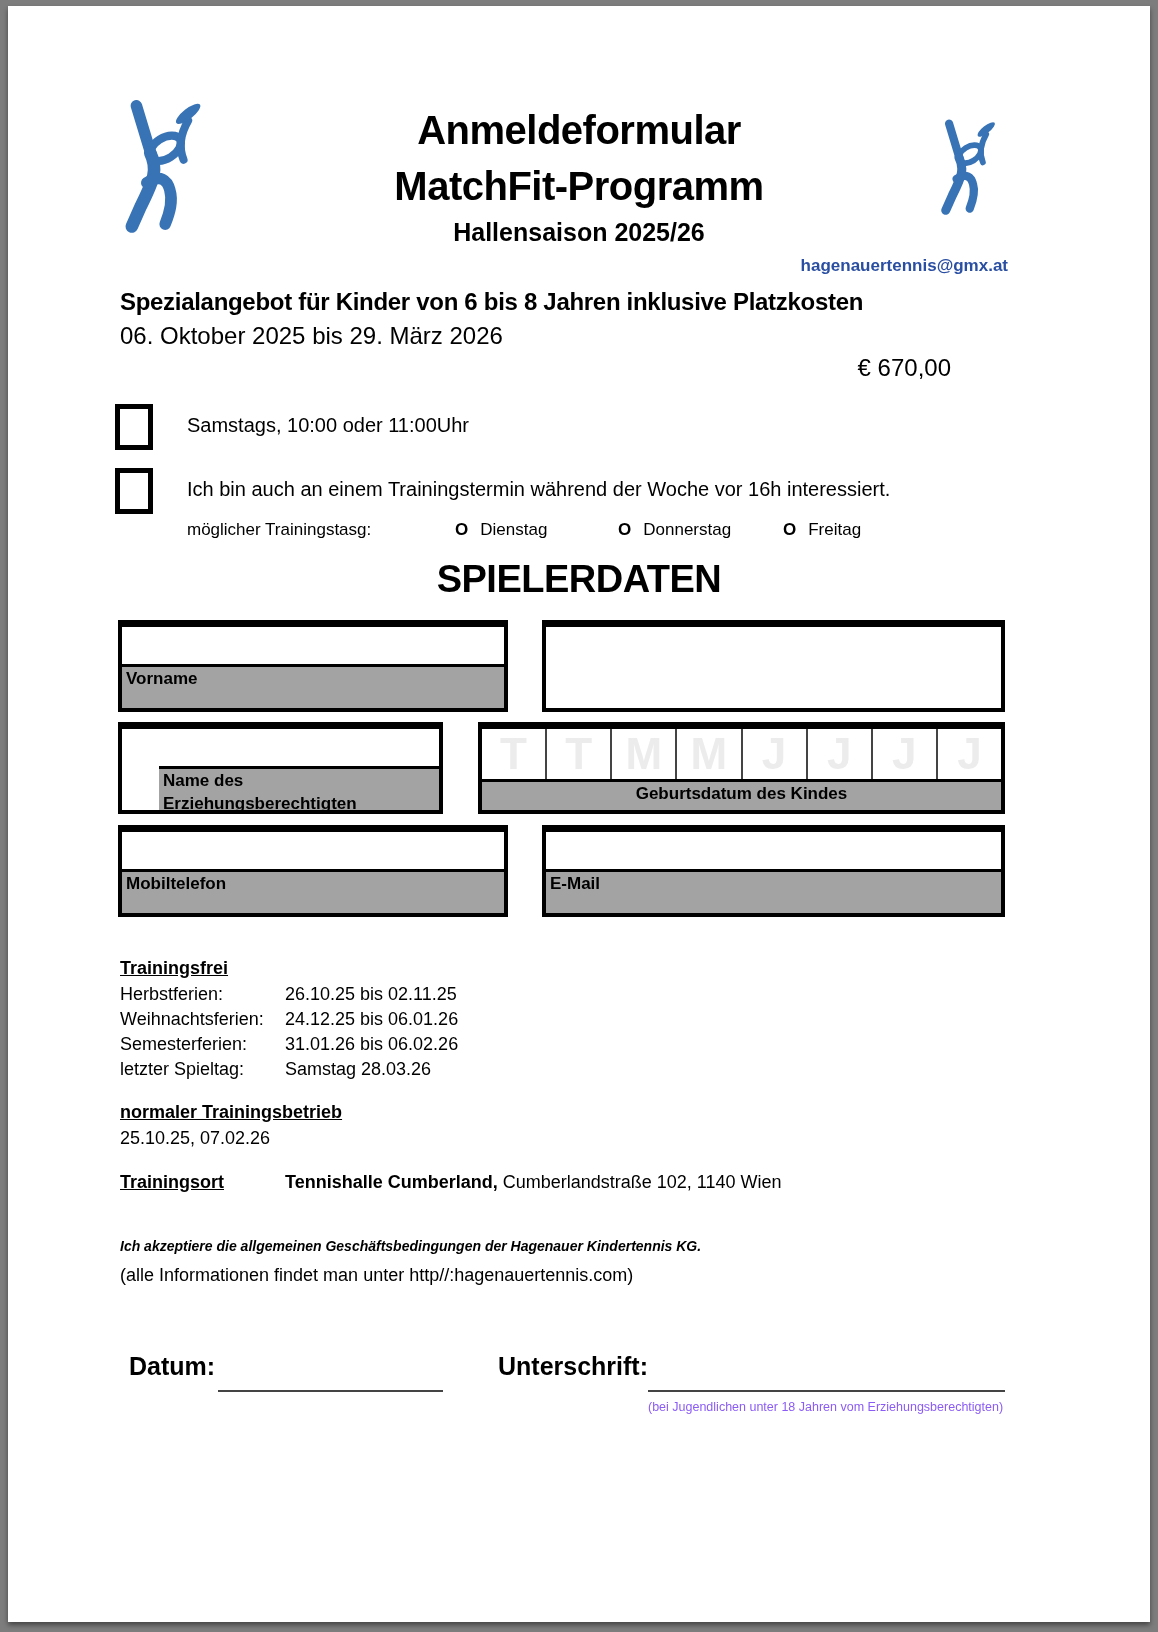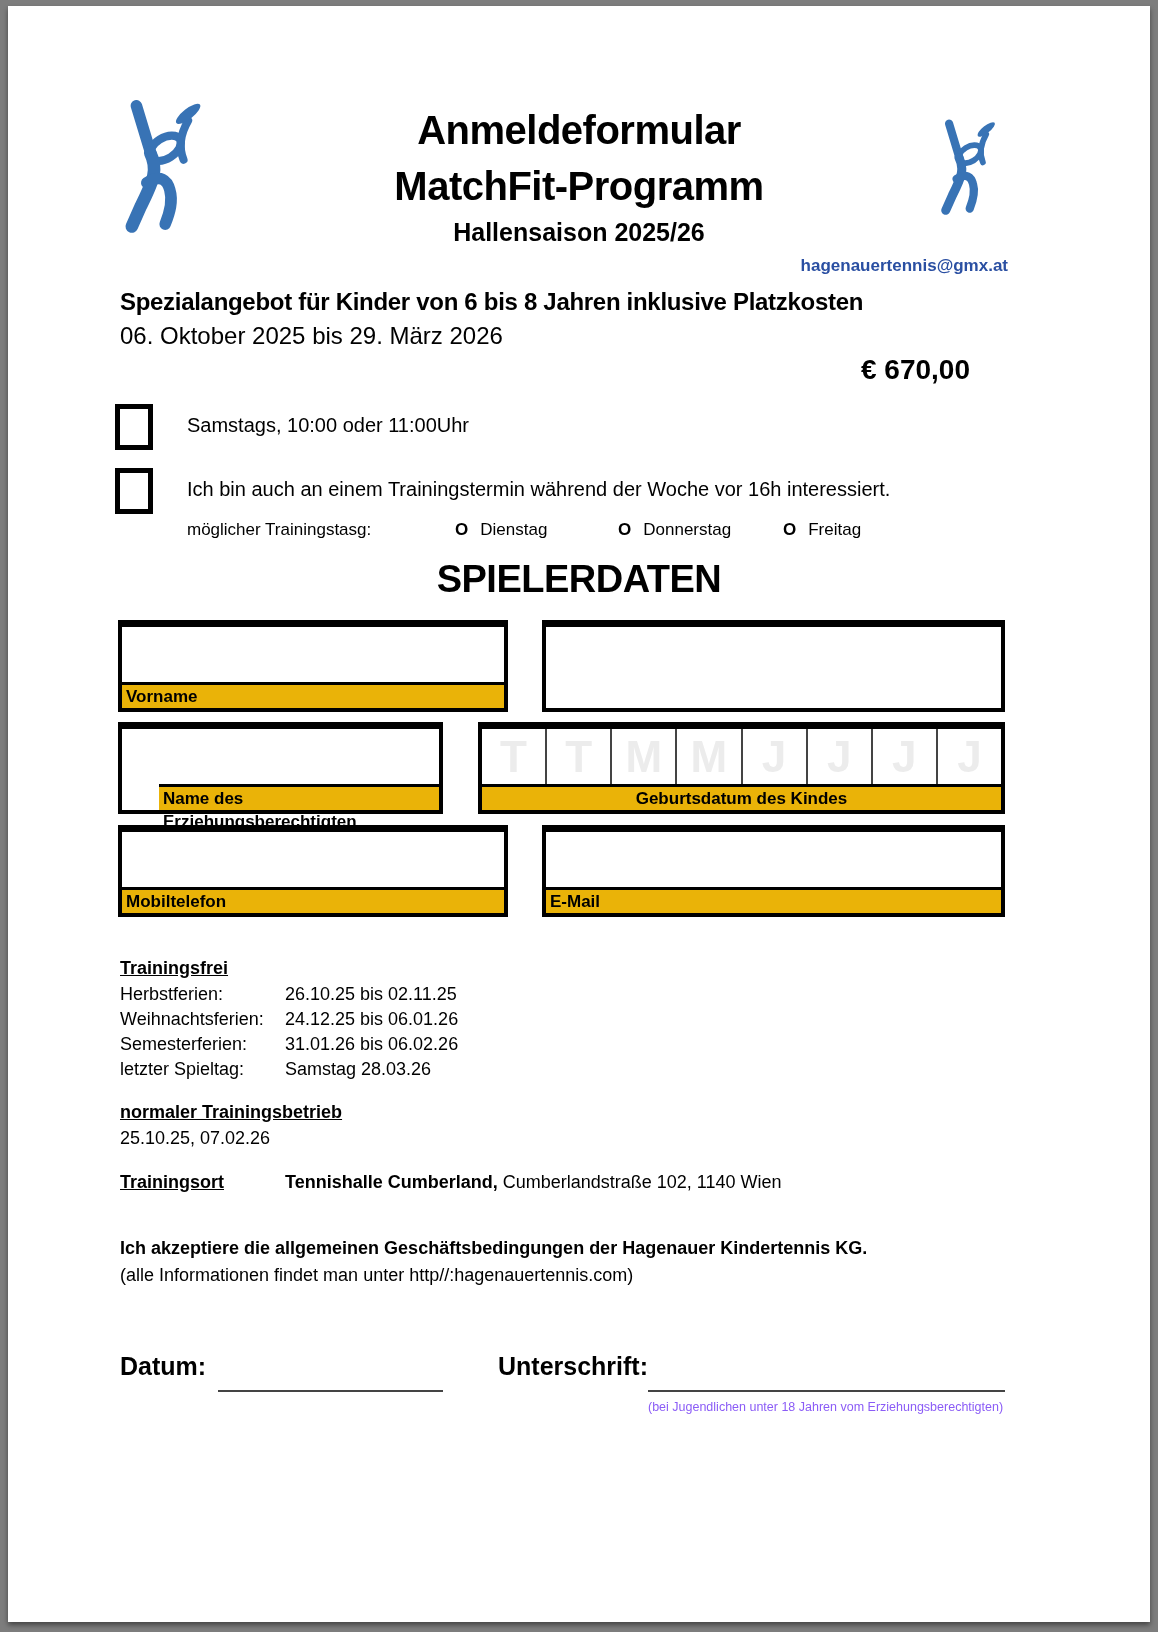--- a/index.html
+++ b/index.html
@@ -21,21 +21,21 @@
   
   .logo { position:absolute; }
   .header-titles { position:absolute; left:0; top:100px; width:100%; text-align:center; }
   .title-main { font-size:40px; font-weight:700; letter-spacing:-0.5px; line-height:1.2; }
   .title-sub  { font-size:25px; font-weight:700; margin-top:8px; }
 
   .email-line { position:absolute; top:250px; right:142px; font-size:17px; font-weight:700;padding-left:36px; }
 
   .offer-headline { position:absolute; left:112px; top:282px; font-size:24px; font-weight:700; letter-spacing:-0.3px; }
   .offer-dates    { position:absolute; left:112px; top:316px; font-size:24px; }
-  .offer-price    { position:absolute; top:348px; right:180px; font-size:28px; font-weight:700; }
+  .offer-price    { position:absolute; top:348px; right:199px; font-size:24px; font-weight:400; }
 
   
   .checkbox-box {
     position:absolute; left:107px; width:38px; height:46px;
     border:5px solid #000; background:#fff;
   }
   .check-label { position:absolute; left:179px; font-size:20px; }
 
   .weekday-prompt { position:absolute; left:179px; top:514px; font-size:17px; }
   .weekday-item { position:absolute; top:514px; font-size:17px; }
@@ -46,39 +46,39 @@
 
   
   .fbox {
     position:absolute;
     border:4px solid #000; border-top:7px solid #000;
     background:#fff;
     display:flex; flex-direction:column;
   }
   .fbox .white { flex:1; background:#fff; }
   .fbox .bar {
-    height:26px; background:#eab308; border-top:3px solid #000;
+    height:44px; background:#a3a3a3; border-top:3px solid #000;
     font-size:17px; font-weight:700; line-height:23px; padding-left:4px;
   }
   .fbox .bar.center { text-align:center; padding-left:0; }
   .datecells { flex:1; display:flex; }
   .datecells .cell {
     flex:1; border-right:2px solid #444;
     display:flex; align-items:center; justify-content:center;
     font-size:44px; font-weight:700; color:#ececec;
   }
   .datecells .cell:last-child { border-right:none; }
 
   
   .info-heading { font-size:18px; font-weight:700; text-decoration:underline; }
   .tf-row { position:absolute; left:112px; width:600px; font-size:18px; }
   .tf-row .lbl { display:inline-block; width:165px; }
 
   .plain-18 { font-size:18px; }
-  .bold-18  { font-size:18px; font-weight:700; }
+  .bold-18  { font-size:14px; font-weight:700;font-style:italic; }
 
   .sig-label { font-size:25px; font-weight:700; }
   .sig-line  { position:absolute; border-bottom:2px solid #444; height:1px; }
   .sig-note  { position:absolute; font-size:12.5px; color:#8b5cf6; }
 </style>
 </head>
 <body>
 
 <div id="page">
 
@@ -191,20 +191,20 @@
   <div class="abs" style="left:112px; top:1166px;">
     <span class="info-heading">Trainingsort</span>
   </div>
   <div class="abs" style="left:277px; top:1166px; font-size:18px;">
     <span style="font-weight:700;">Tennishalle Cumberland,</span><span> Cumberlandstraße 102, 1140 Wien</span>
   </div>
 
   <div class="abs bold-18" style="left:112px; top:1232px;">Ich akzeptiere die allgemeinen Geschäftsbedingungen der Hagenauer Kindertennis KG.</div>
   <div class="abs plain-18" style="left:112px; top:1259px;">(alle Informationen findet man unter http//:hagenauertennis.com)</div>
 
-  <div class="abs sig-label" style="left:112px; top:1346px;">Datum:</div>
+  <div class="abs sig-label" style="left:121px; top:1346px;">Datum:</div>
   <div class="sig-line" style="left:210px; top:1384px; width:225px;"></div>
 
   <div class="abs sig-label" style="left:490px; top:1346px;">Unterschrift:</div>
   <div class="sig-line" style="left:640px; top:1384px; width:357px;"></div>
   <div class="sig-note" style="left:640px; top:1394px;">(bei Jugendlichen unter 18 Jahren vom Erziehungsberechtigten)</div>
 
 </div>
 
 </body></html>

